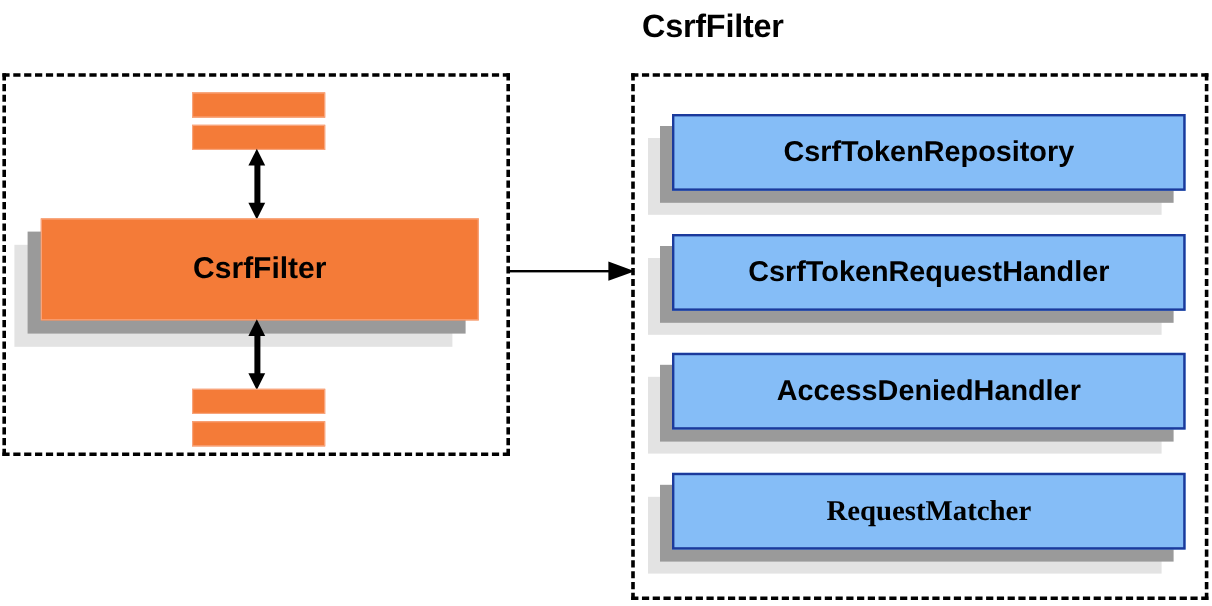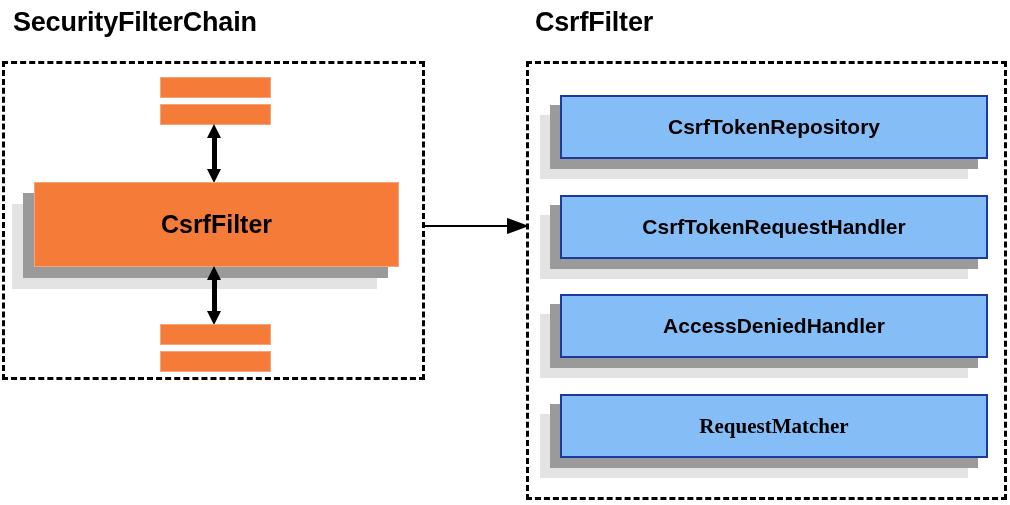--- a/index.html
+++ b/index.html
@@ -57,21 +57,21 @@
     transform: translate(-22px, 22px);
   }
   .stack .shadow-mid {
     background: #9a9a9a;
     transform: translate(-11px, 11px);
   }
   .stack .face {
     display: flex;
     align-items: center;
     justify-content: center;
-    font-size: 21px;
+    font-size: 24px;
     font-weight: bold;
     color: #000000;
     white-space: nowrap;
   }
 
   
   .orange .face {
     background: #f47b38;
     border: 1px solid #f8a47b;
   }
@@ -159,21 +159,20 @@
   #blue-0 { top: 95px;  }
   #blue-1 { top: 195px; }
   #blue-2 { top: 294px; }
   #blue-3 { top: 394px; font-family: Liberation Serif, serif; }
 </style>
 </head>
 <body>
 
 <div id="canvas">
 
-  <div class="panel-title" id="title-left">SecurityFilterChain</div>
 
   <div class="dashed-panel" id="panel-left"></div>
 
   <div class="orange-bar" id="bar-top-1"></div>
   <div class="orange-bar" id="bar-top-2"></div>
 
   <div class="v-arrow" id="arrow-up">
     <div class="head-up"></div>
     <div class="shaft"></div>
     <div class="head-down"></div>

